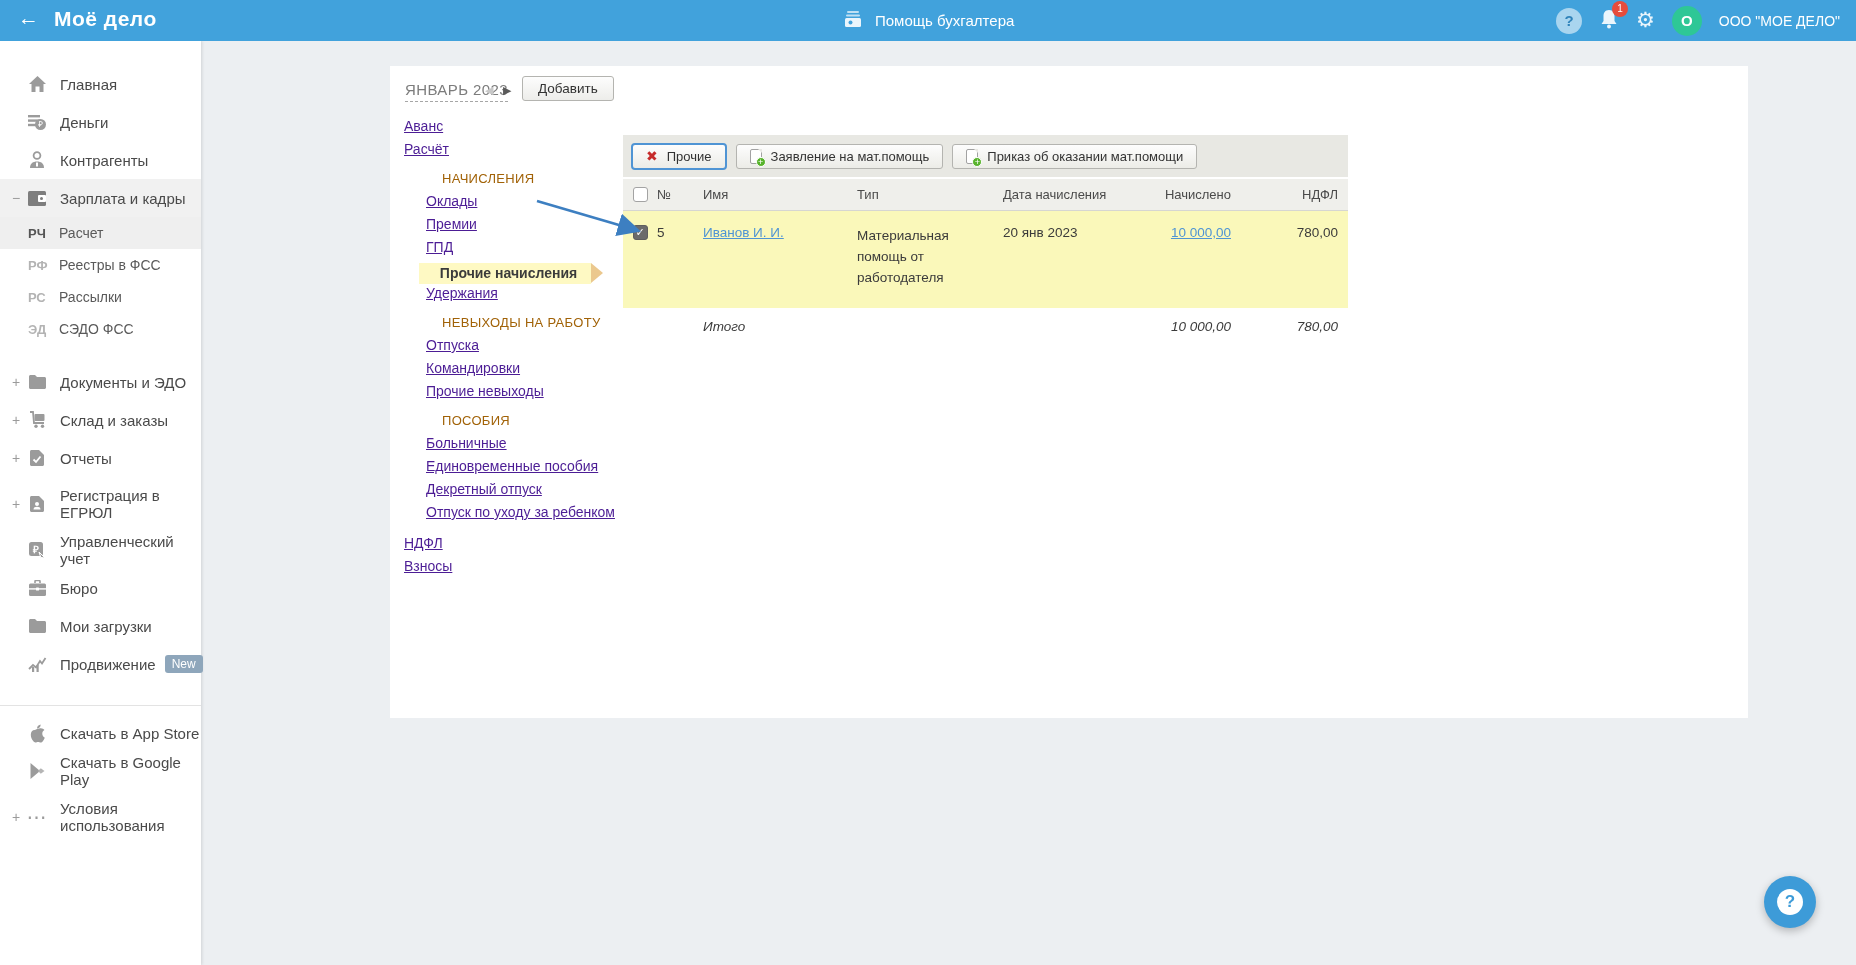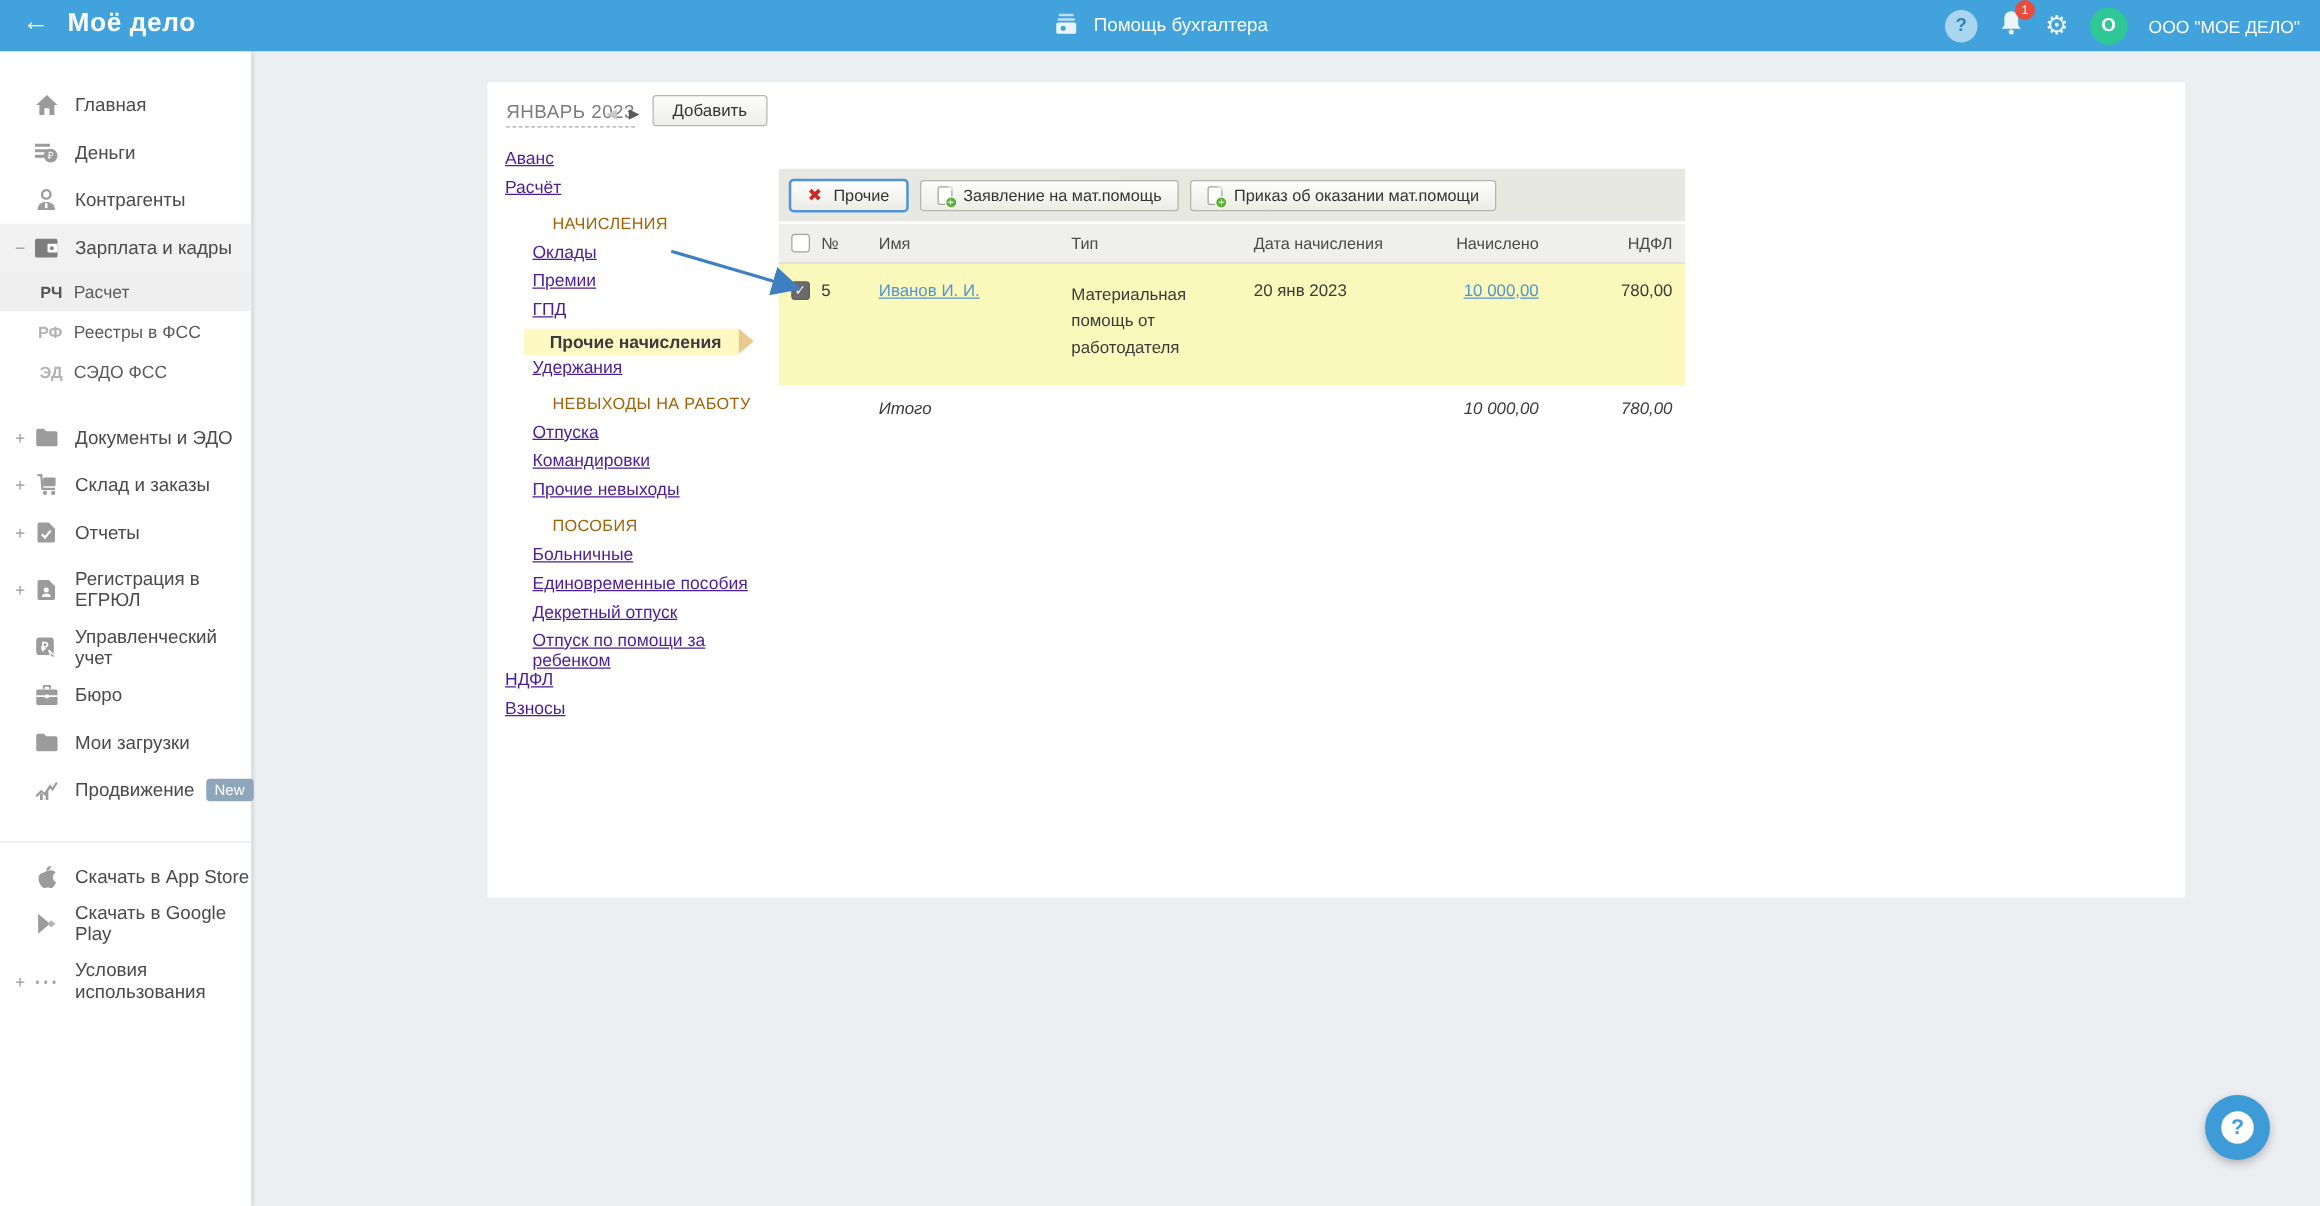--- a/index.html
+++ b/index.html
@@ -28,21 +28,21 @@
     box-shadow:1px 0 3px rgba(0,0,0,.12); z-index:20; padding-top:24px; }
   .side-item { height:38px; display:flex; align-items:center; position:relative; color:#4a4a4a;
     font-size:15px; cursor:pointer; }
   .side-item.active { background:#f1f1f1; }
   .expander { position:absolute; left:9px; width:14px; text-align:center; color:#9b9b9b; font-size:14px; }
   .side-icon { margin-left:27px; width:20px; height:20px; flex:none; display:flex; align-items:center; justify-content:center; color:#9b9b9b; }
   .side-icon svg { display:block; }
   .side-label { margin-left:13px; line-height:17px; }
   .side-item.twoline { height:54px; }
   .side-item.twoline .side-label { width:128px; }
-  .sub-item { height:32px; display:flex; align-items:center; font-size:14px; color:#5a5a5a; cursor:pointer;text-align:right; }
+  .sub-item { height:32px; display:flex; align-items:center; font-size:14px; color:#5a5a5a; cursor:pointer; }
   .sub-item.active { background:#efefef; }
   .sub-code { margin-left:28px; width:22px; font-size:13px; font-weight:bold; color:#b3b3b3; flex:none; }
   .sub-item.active .sub-code { color:#555; }
   .sub-label { margin-left:9px; }
   .new-badge { margin-left:9px; background:#8ea6bb; color:#fff; font-size:12px; padding:2px 7px; border-radius:3px; }
   .side-divider { border-top:1px solid #e3e3e3; margin:22px 0 8px 0; }
   .gap-top { margin-top:18px; }
 
   
   .main { position:absolute; left:242px; top:41px; right:0; bottom:0; background:#eceff2; }
@@ -186,20 +186,24 @@
 
   <div class="sub-item active">
     <span class="sub-code">РЧ</span>
     <span class="sub-label">Расчет</span>
   </div>
   <div class="sub-item">
     <span class="sub-code">РФ</span>
     <span class="sub-label">Реестры в ФСС</span>
   </div>
   <div class="sub-item">
+    <span class="sub-code">РС</span>
+    <span class="sub-label">Рассылки</span>
+  </div>
+  <div class="sub-item">
     <span class="sub-code">ЭД</span>
     <span class="sub-label">СЭДО ФСС</span>
   </div>
 
   <div class="side-item gap-top">
     <span class="expander">+</span>
     <span class="side-icon">
       <svg width="19" height="16" viewBox="0 0 19 16">
           <path d="M1 2.5 C1 1.7 1.7 1 2.5 1 L7 1 L9 3 L16.5 3 C17.3 3 18 3.7 18 4.5 L18 13.5 C18 14.3 17.3 15 16.5 15 L2.5 15 C1.7 15 1 14.3 1 13.5 Z" fill="#9b9b9b"></path>
         </svg>
@@ -338,21 +342,21 @@
 
       <div class="nav-header">НЕВЫХОДЫ НА РАБОТУ</div>
       <div class="nav-item indent"><span class="nav-link">Отпуска</span></div>
       <div class="nav-item indent"><span class="nav-link">Командировки</span></div>
       <div class="nav-item indent"><span class="nav-link">Прочие невыходы</span></div>
 
       <div class="nav-header">ПОСОБИЯ</div>
       <div class="nav-item indent"><span class="nav-link">Больничные</span></div>
       <div class="nav-item indent"><span class="nav-link">Единовременные пособия</span></div>
       <div class="nav-item indent"><span class="nav-link">Декретный отпуск</span></div>
-      <div class="nav-item indent"><span class="nav-link">Отпуск по помощи за ребенком</span></div>
+      <div class="nav-item indent"><span class="nav-link">Отпуск по уходу за ребенком</span></div>
 
       <div class="nav-item mt8"><span class="nav-link">НДФЛ</span></div>
       <div class="nav-item"><span class="nav-link">Взносы</span></div>
     </div>
 
     <div class="table-area">
       <div class="toolbar">
         <div class="tb-btn focused">
           <span class="x-icon">✖</span>
           <span>Прочие</span>

